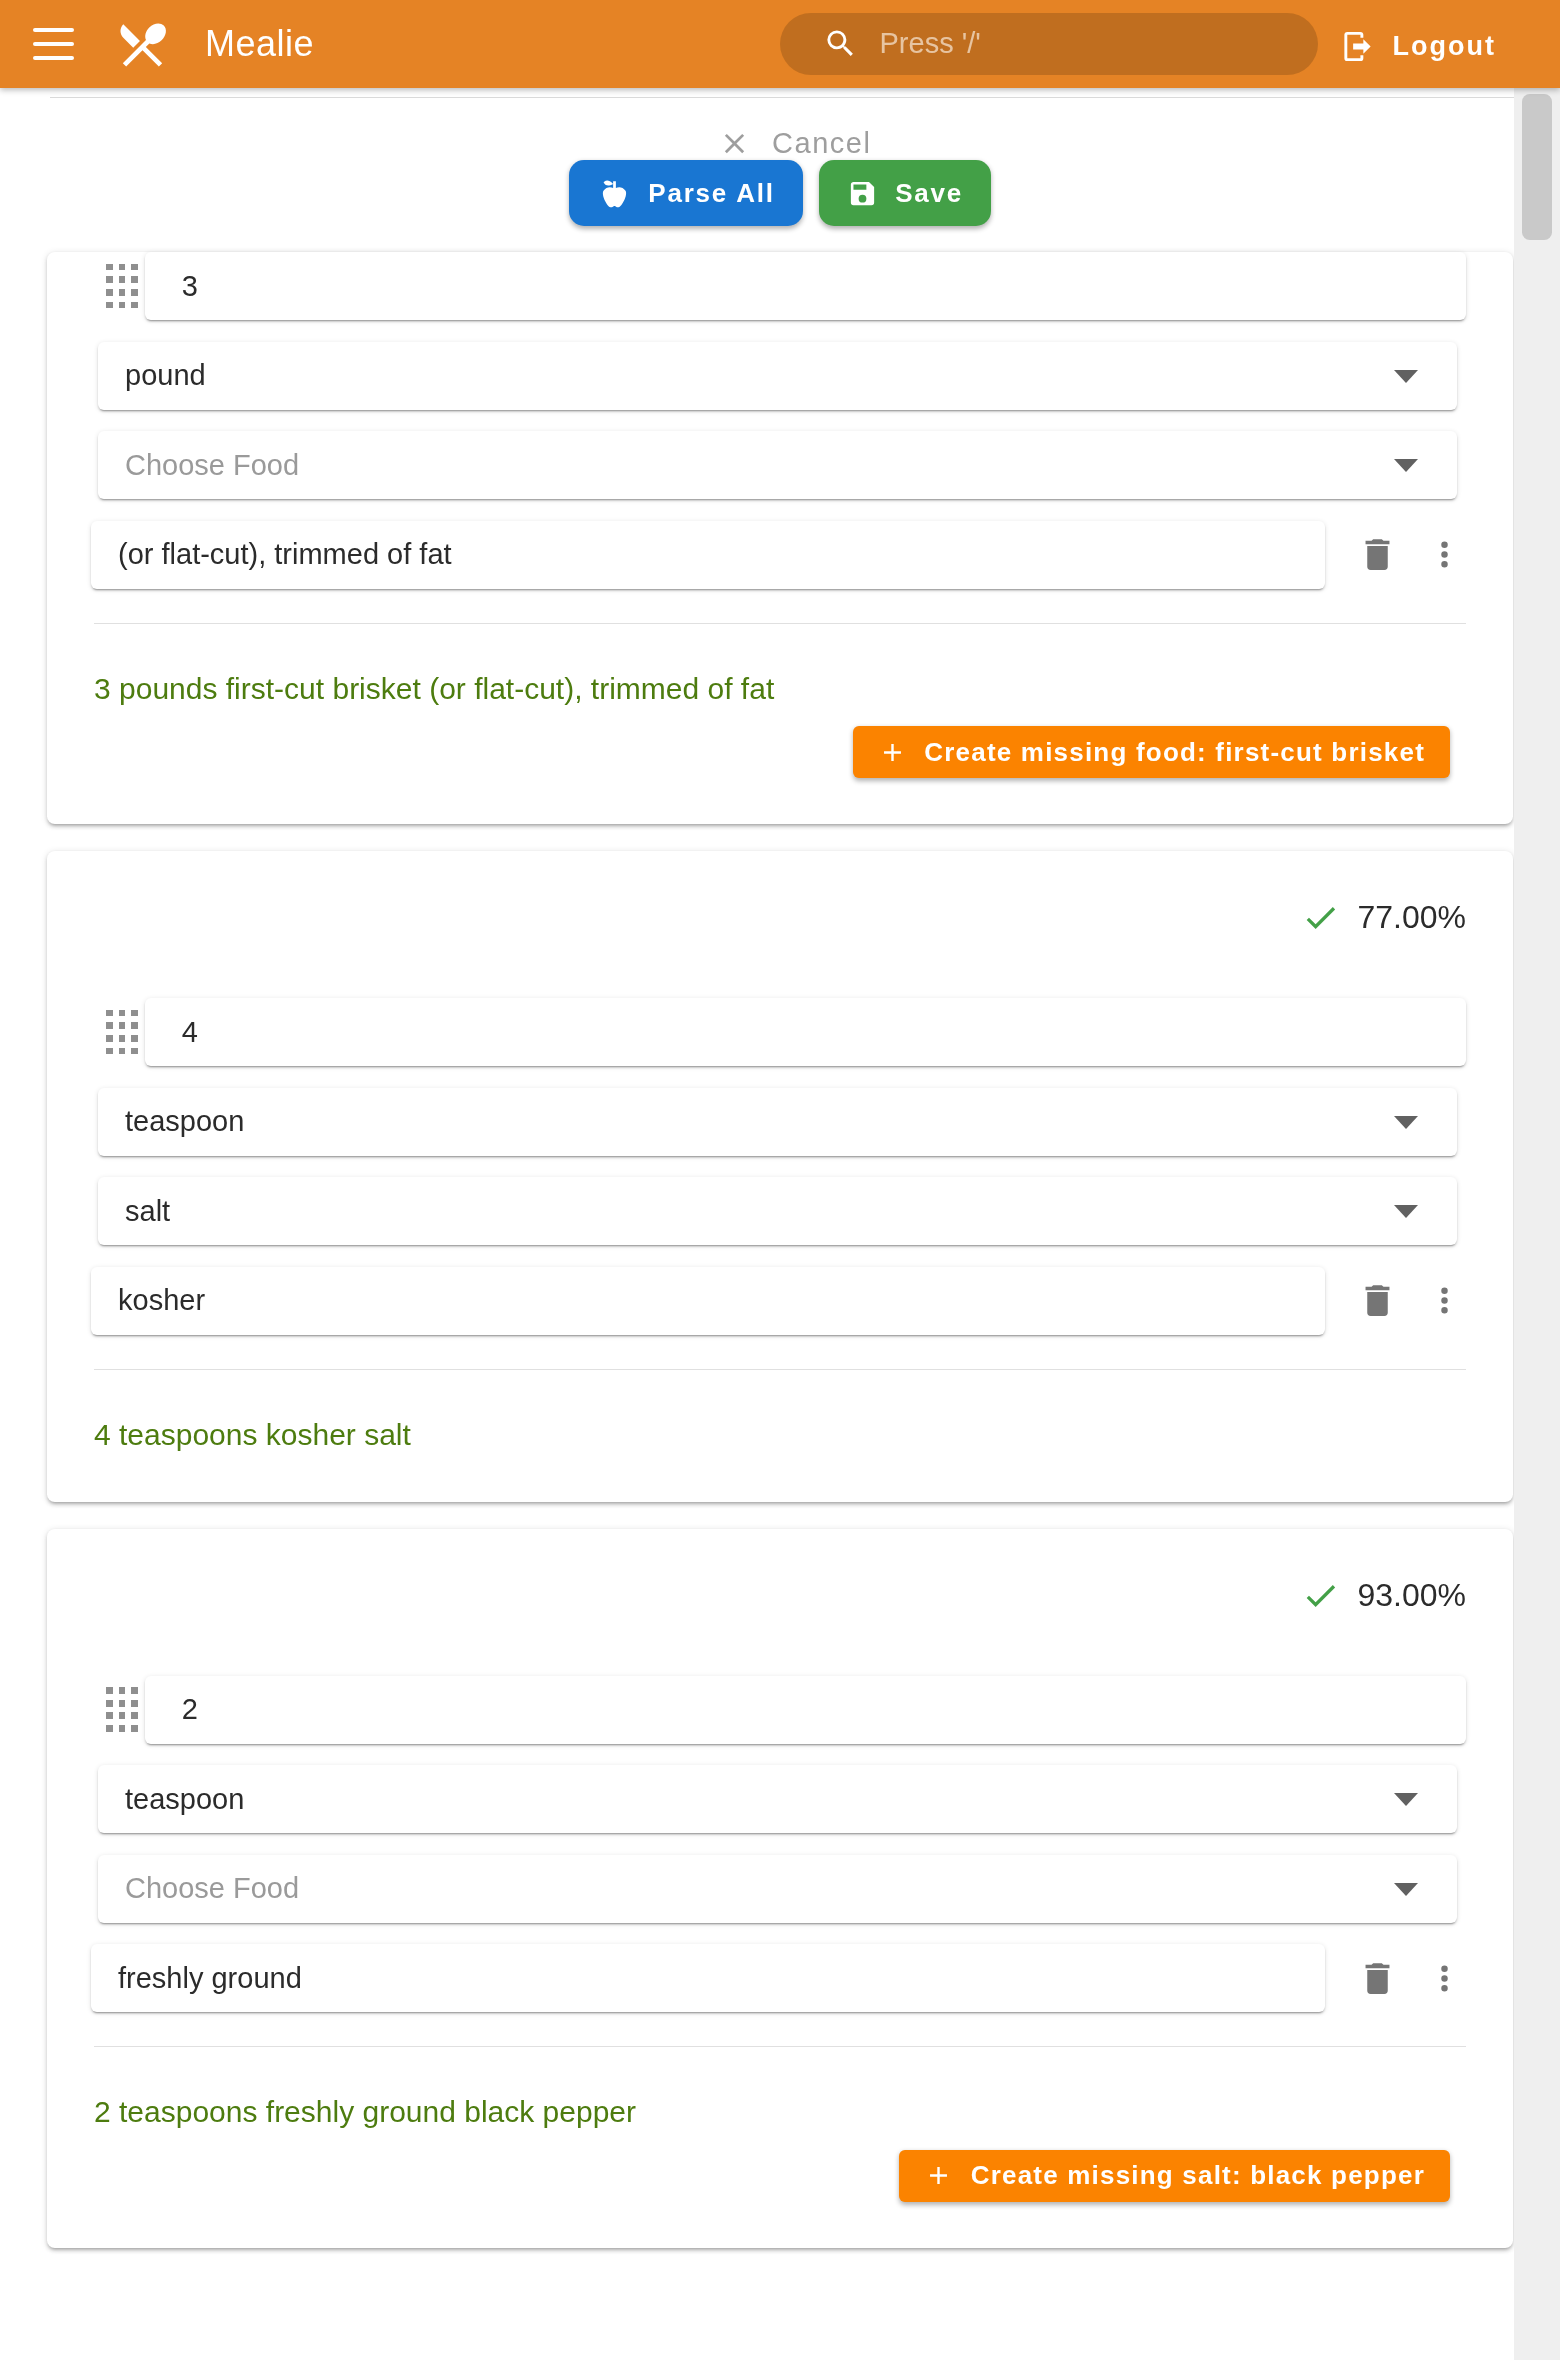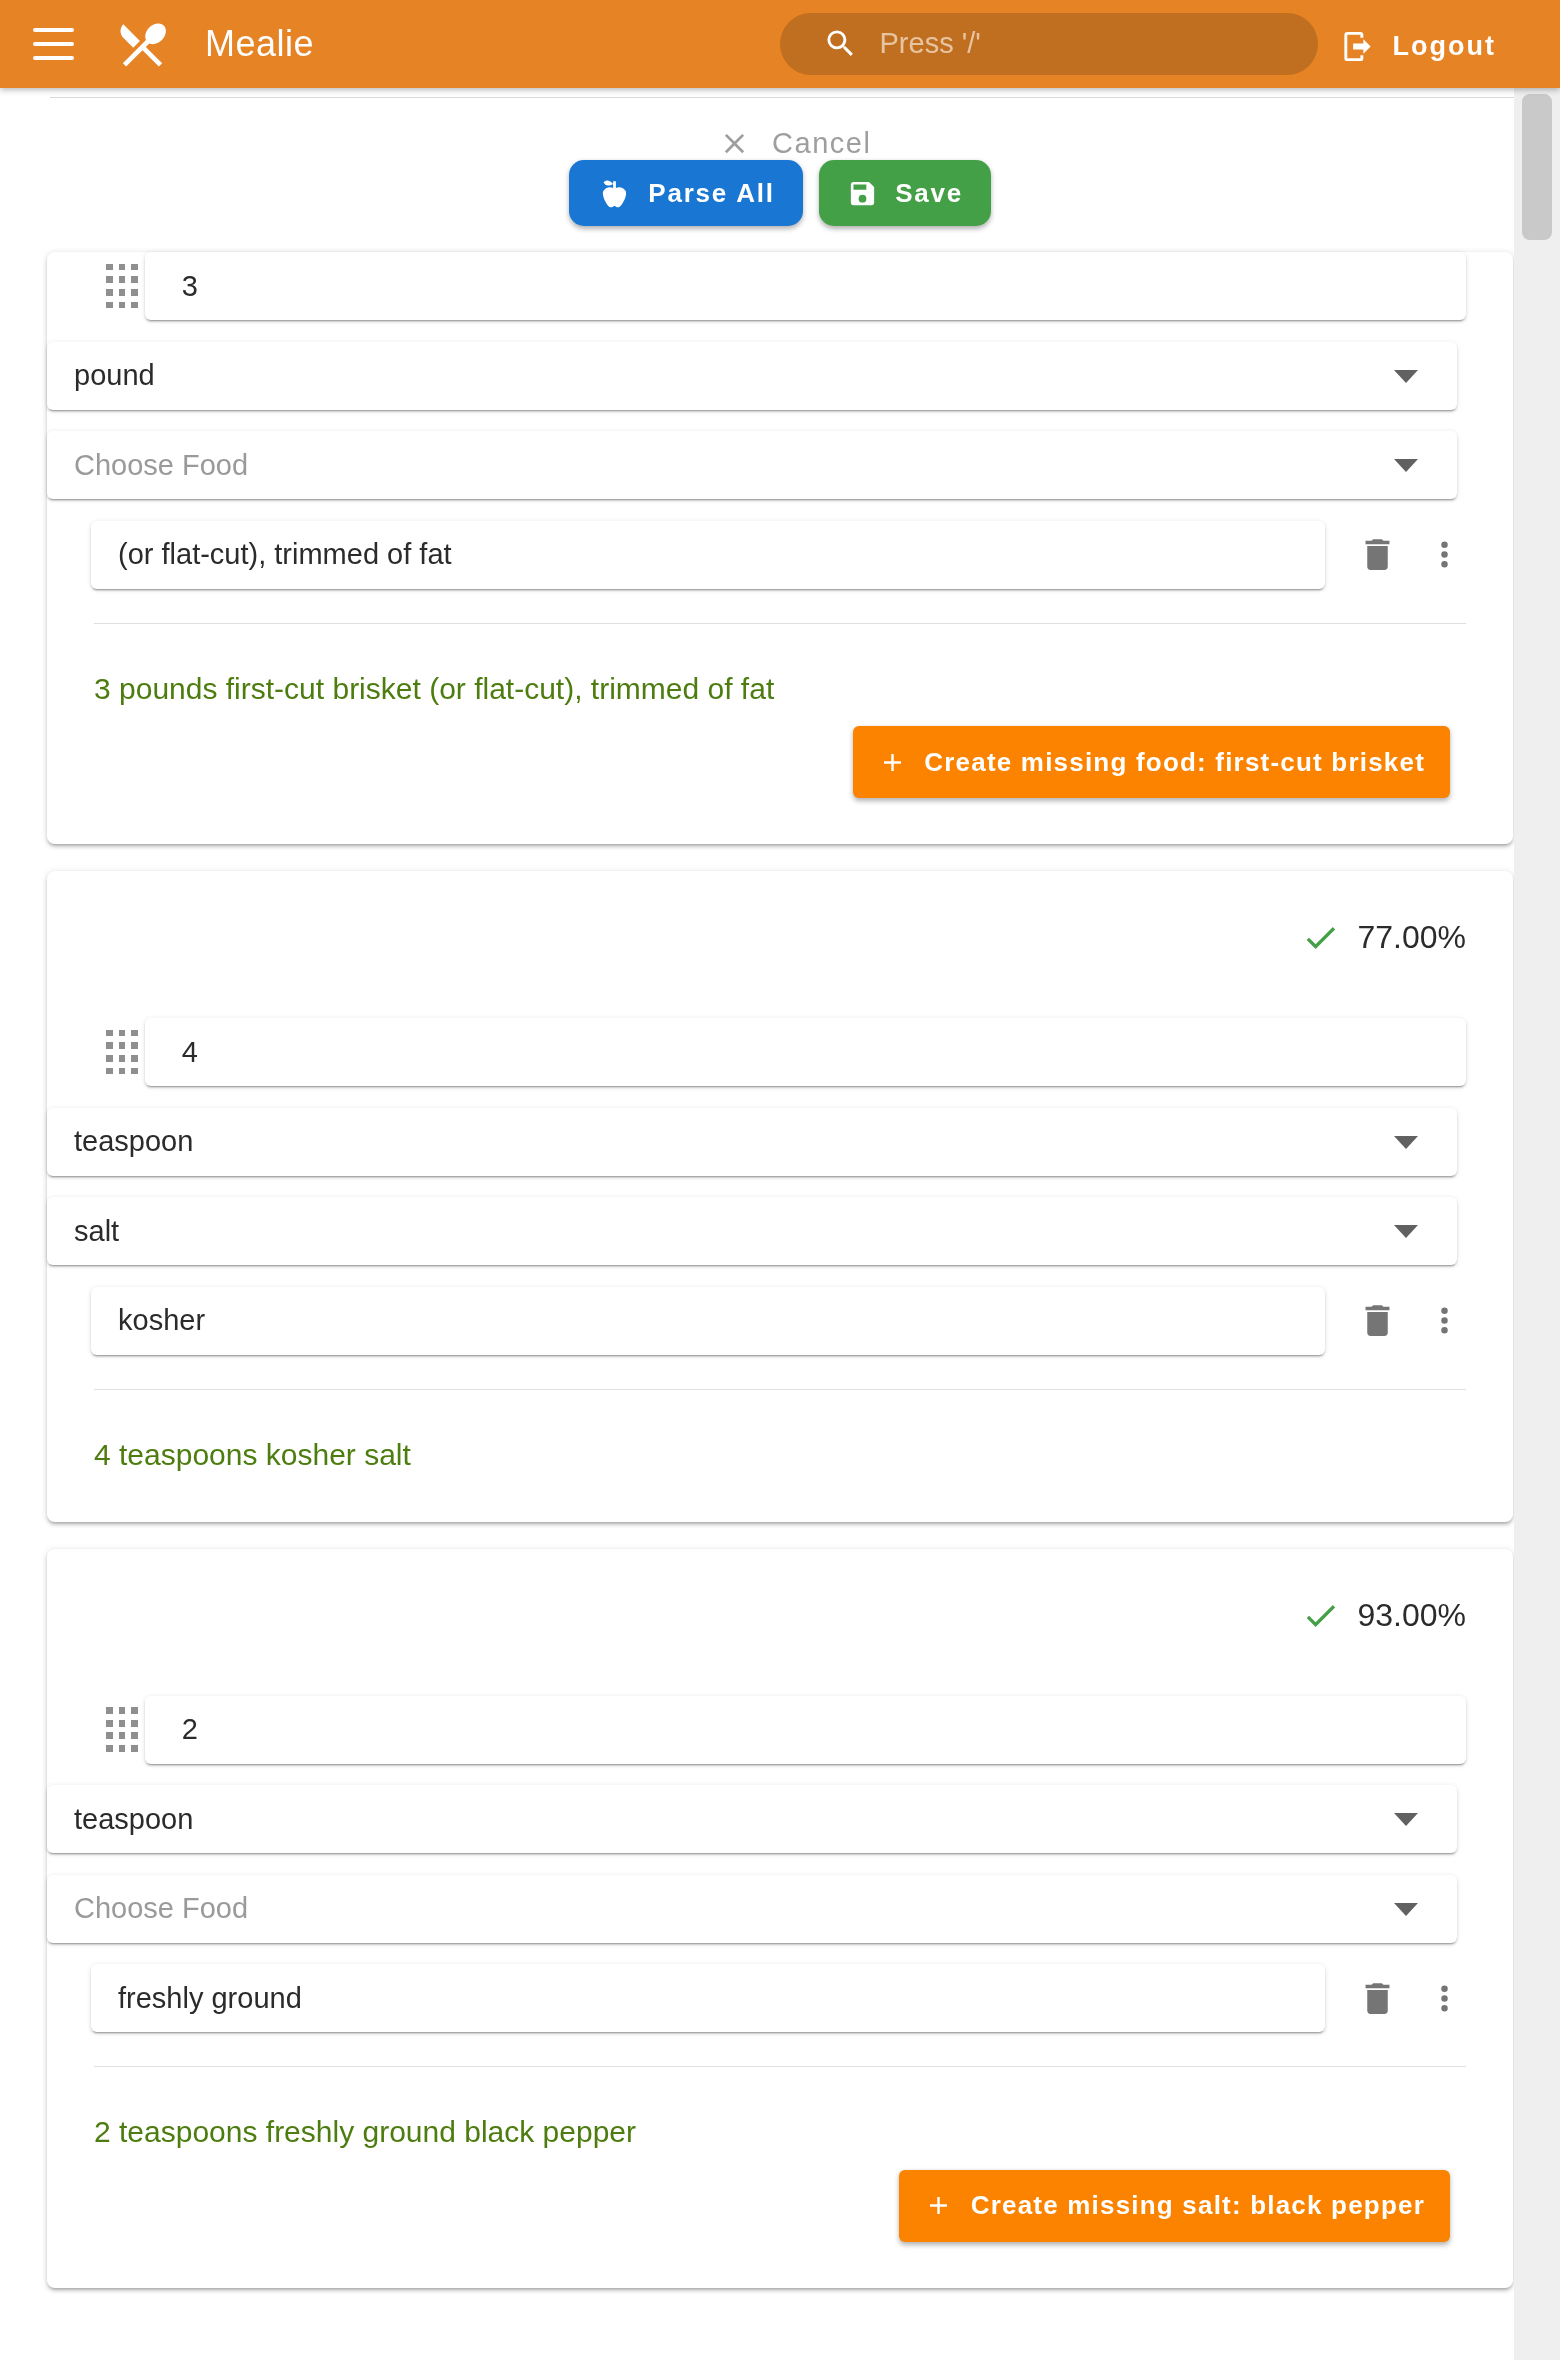--- a/index.html
+++ b/index.html
@@ -75,38 +75,38 @@
     font-family:inherit; font-size:29px; color:#2b2b2b;
     box-shadow:0 2.9px 1px -2px rgba(0,0,0,.2), 0 2px 2px 0 rgba(0,0,0,.14), 0 1px 4.9px 0 rgba(0,0,0,.12);
   }
   .field::placeholder{ color:#9a9a9a; opacity:1; }
 
   .row-amount{ padding-left:59px; padding-right:47px; }
   .drag-handle{ width:31px; height:45px; display:grid; grid-template-columns:repeat(3,6.8px); grid-auto-rows:6.8px; gap:5.9px; cursor:grab; flex:none; }
   .drag-handle i{ background:#8f8f8f; }
   .amount-input{ flex:1; margin-left:7.8px; padding-left:37px; }
 
-  .row-select{ padding-right:56px; }
+  .row-select{ padding-left:51px; padding-right:56px; }
   .select-wrap{ flex:1; position:relative; }
   .select-input{ width:100%; padding-left:27px; padding-right:88px; cursor:pointer; }
   .drop-arrow{ position:absolute; right:39px; top:28px; width:0; height:0;
     border-left:12.7px solid transparent; border-right:12.7px solid transparent; border-top:13.7px solid #616161; pointer-events:none; }
 
   .row-note{ padding-left:44px; }
   .note-input{ width:1234px; padding-left:27px; }
   .icon-btn{ background:none; border:none; cursor:pointer; display:flex; align-items:center; justify-content:center; }
   .delete-btn{ margin-left:25px; width:55px; height:55px; }
   .more-btn{ margin-left:13.7px; width:51px; height:51px; }
 
   .card-divider{ margin:34px 47px 0 47px; height:1px; background:#e0e0e0; }
   .original-text{ margin:43px 47px 0 47px; font-size:30px; line-height:43px; color:#4d7c0f; }
 
   .create-food-row{ margin-top:16.6px; padding-right:63px; display:flex; justify-content:flex-end; }
   .create-food-btn{
-    height:72px; border:none; border-radius:5.9px; background:var(--create-bg,#FB8300);
+    height:52px; border:none; border-radius:5.9px; background:var(--create-bg,#FB8300);
     display:flex; align-items:center; gap:17.6px; padding:0 25px;
     color:#fff; font-family:inherit; font-size:26px; font-weight:700; letter-spacing:1.2px;
     box-shadow:0 2.9px 4.9px rgba(0,0,0,.3); cursor:pointer;
   }
 </style>
 </head>
 <body>
 
 <header class="app-header">
   <div class="hamburger">

